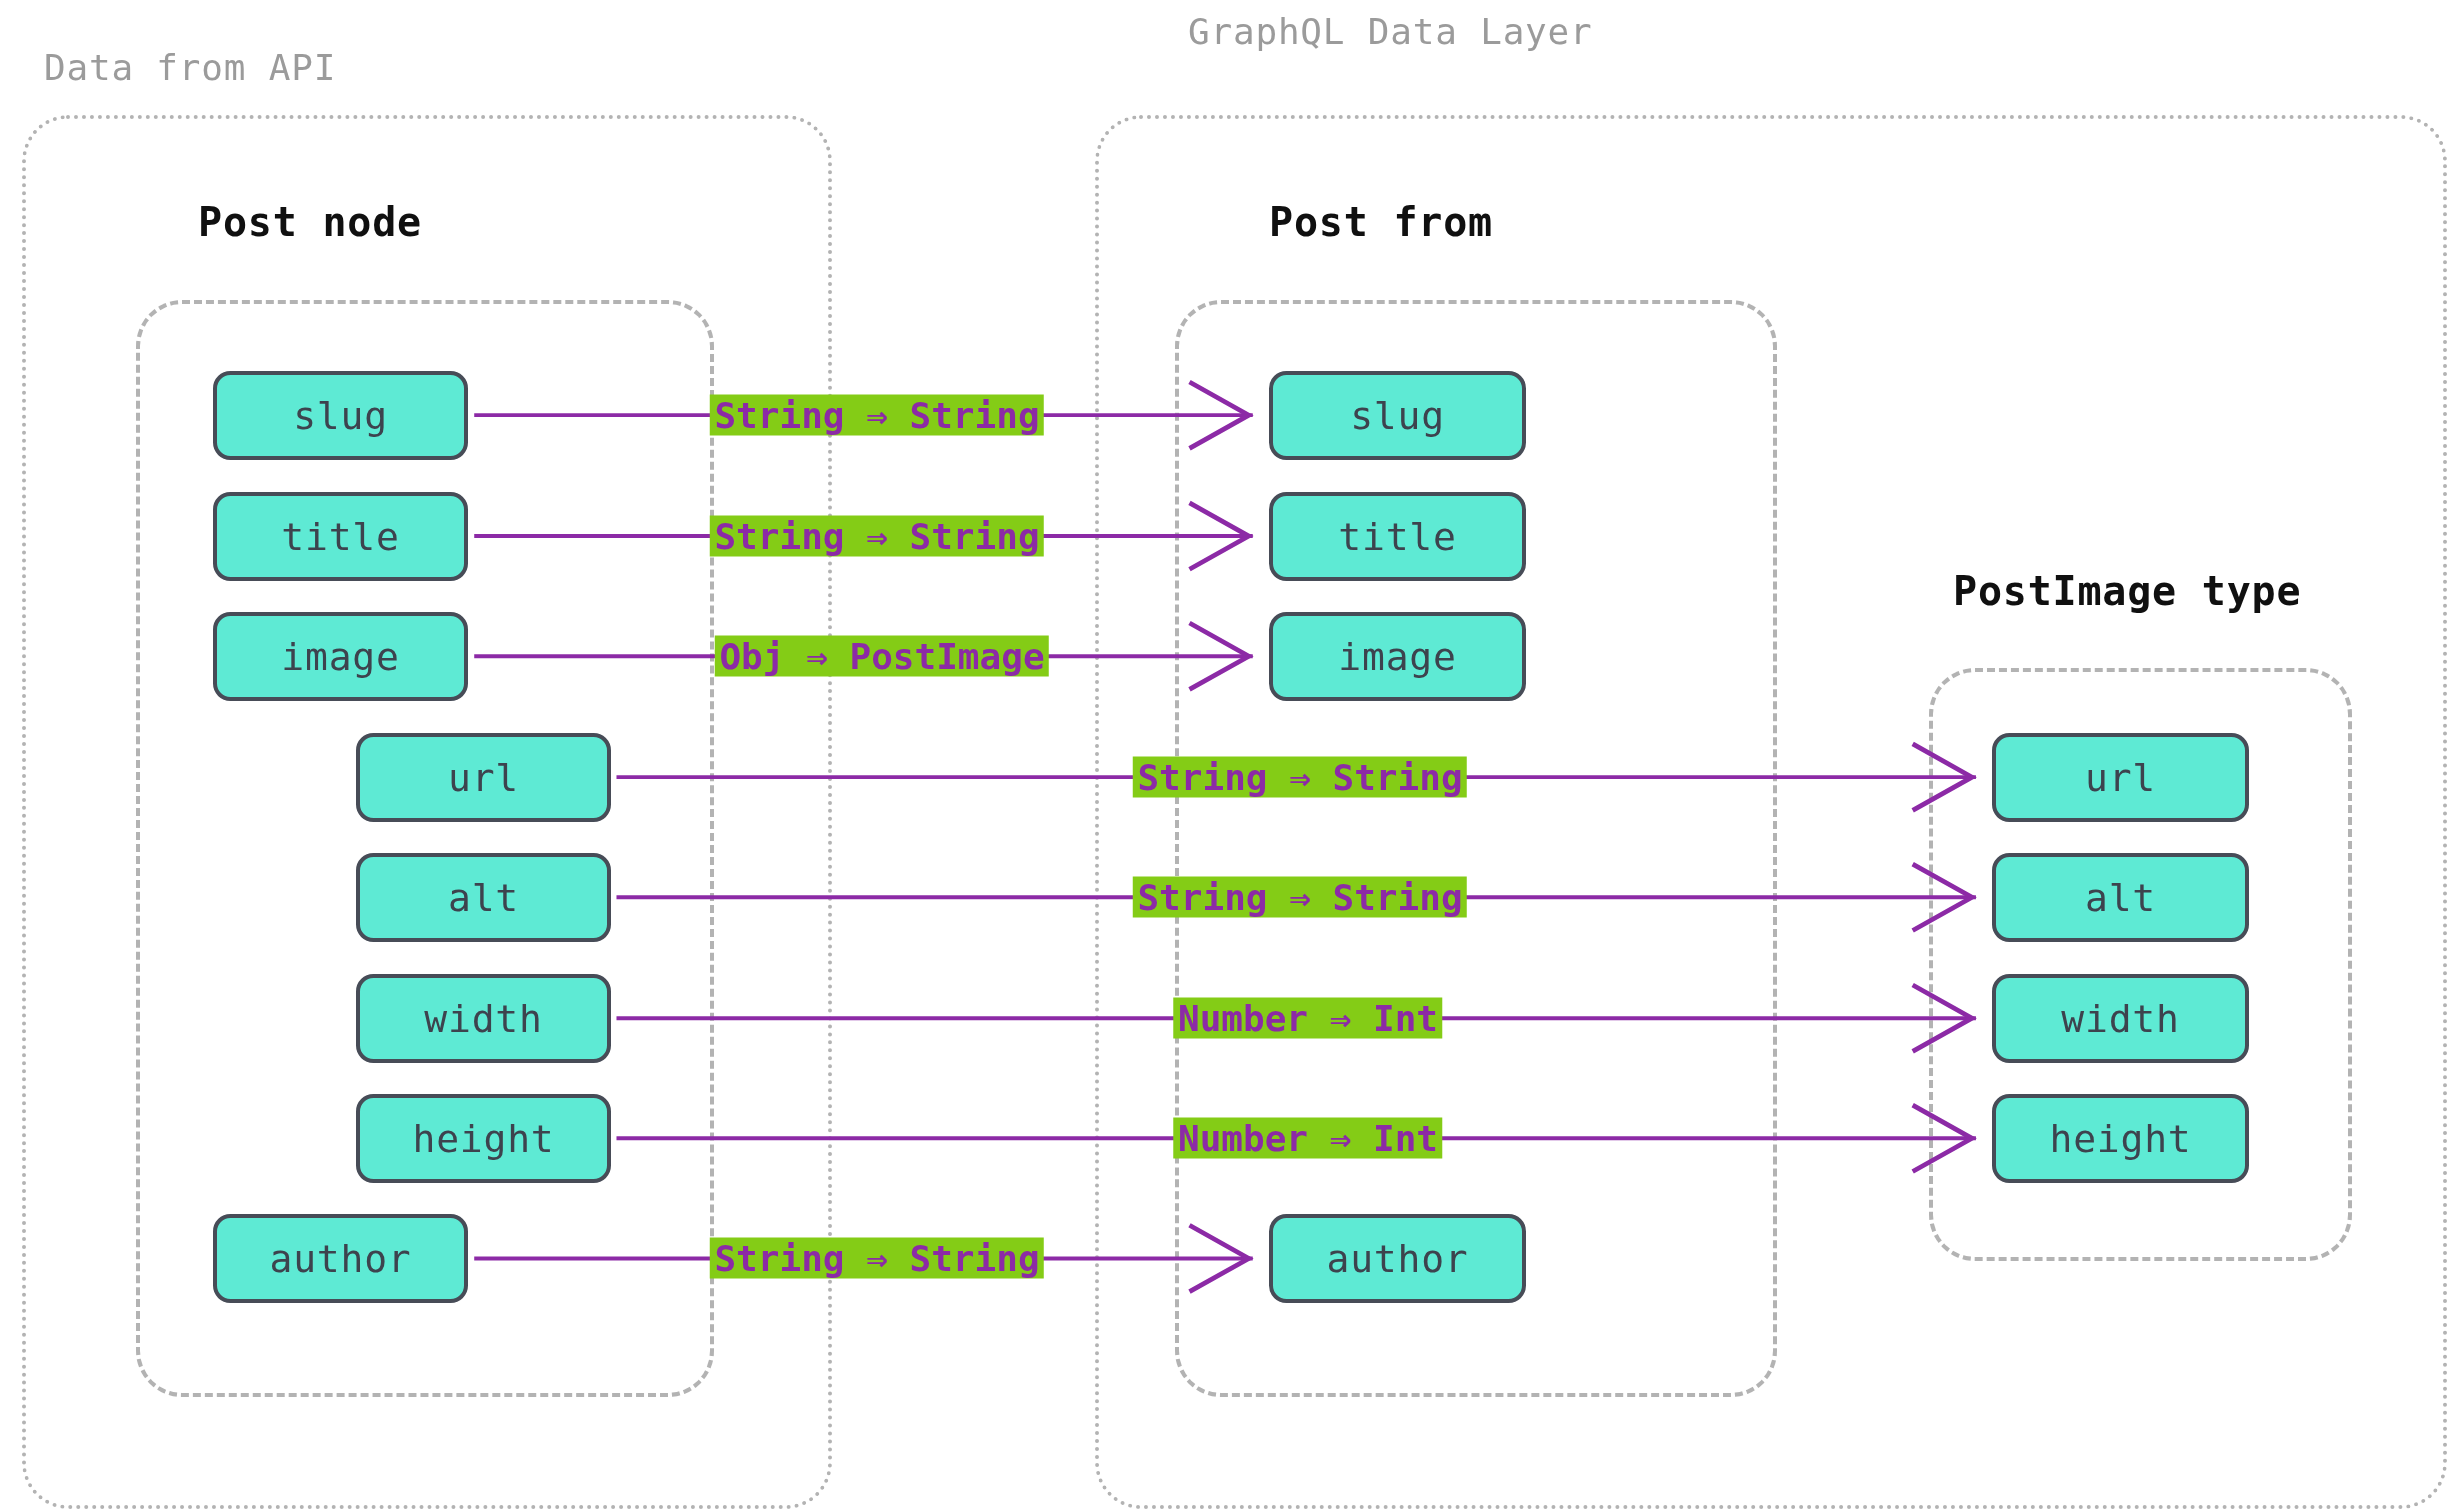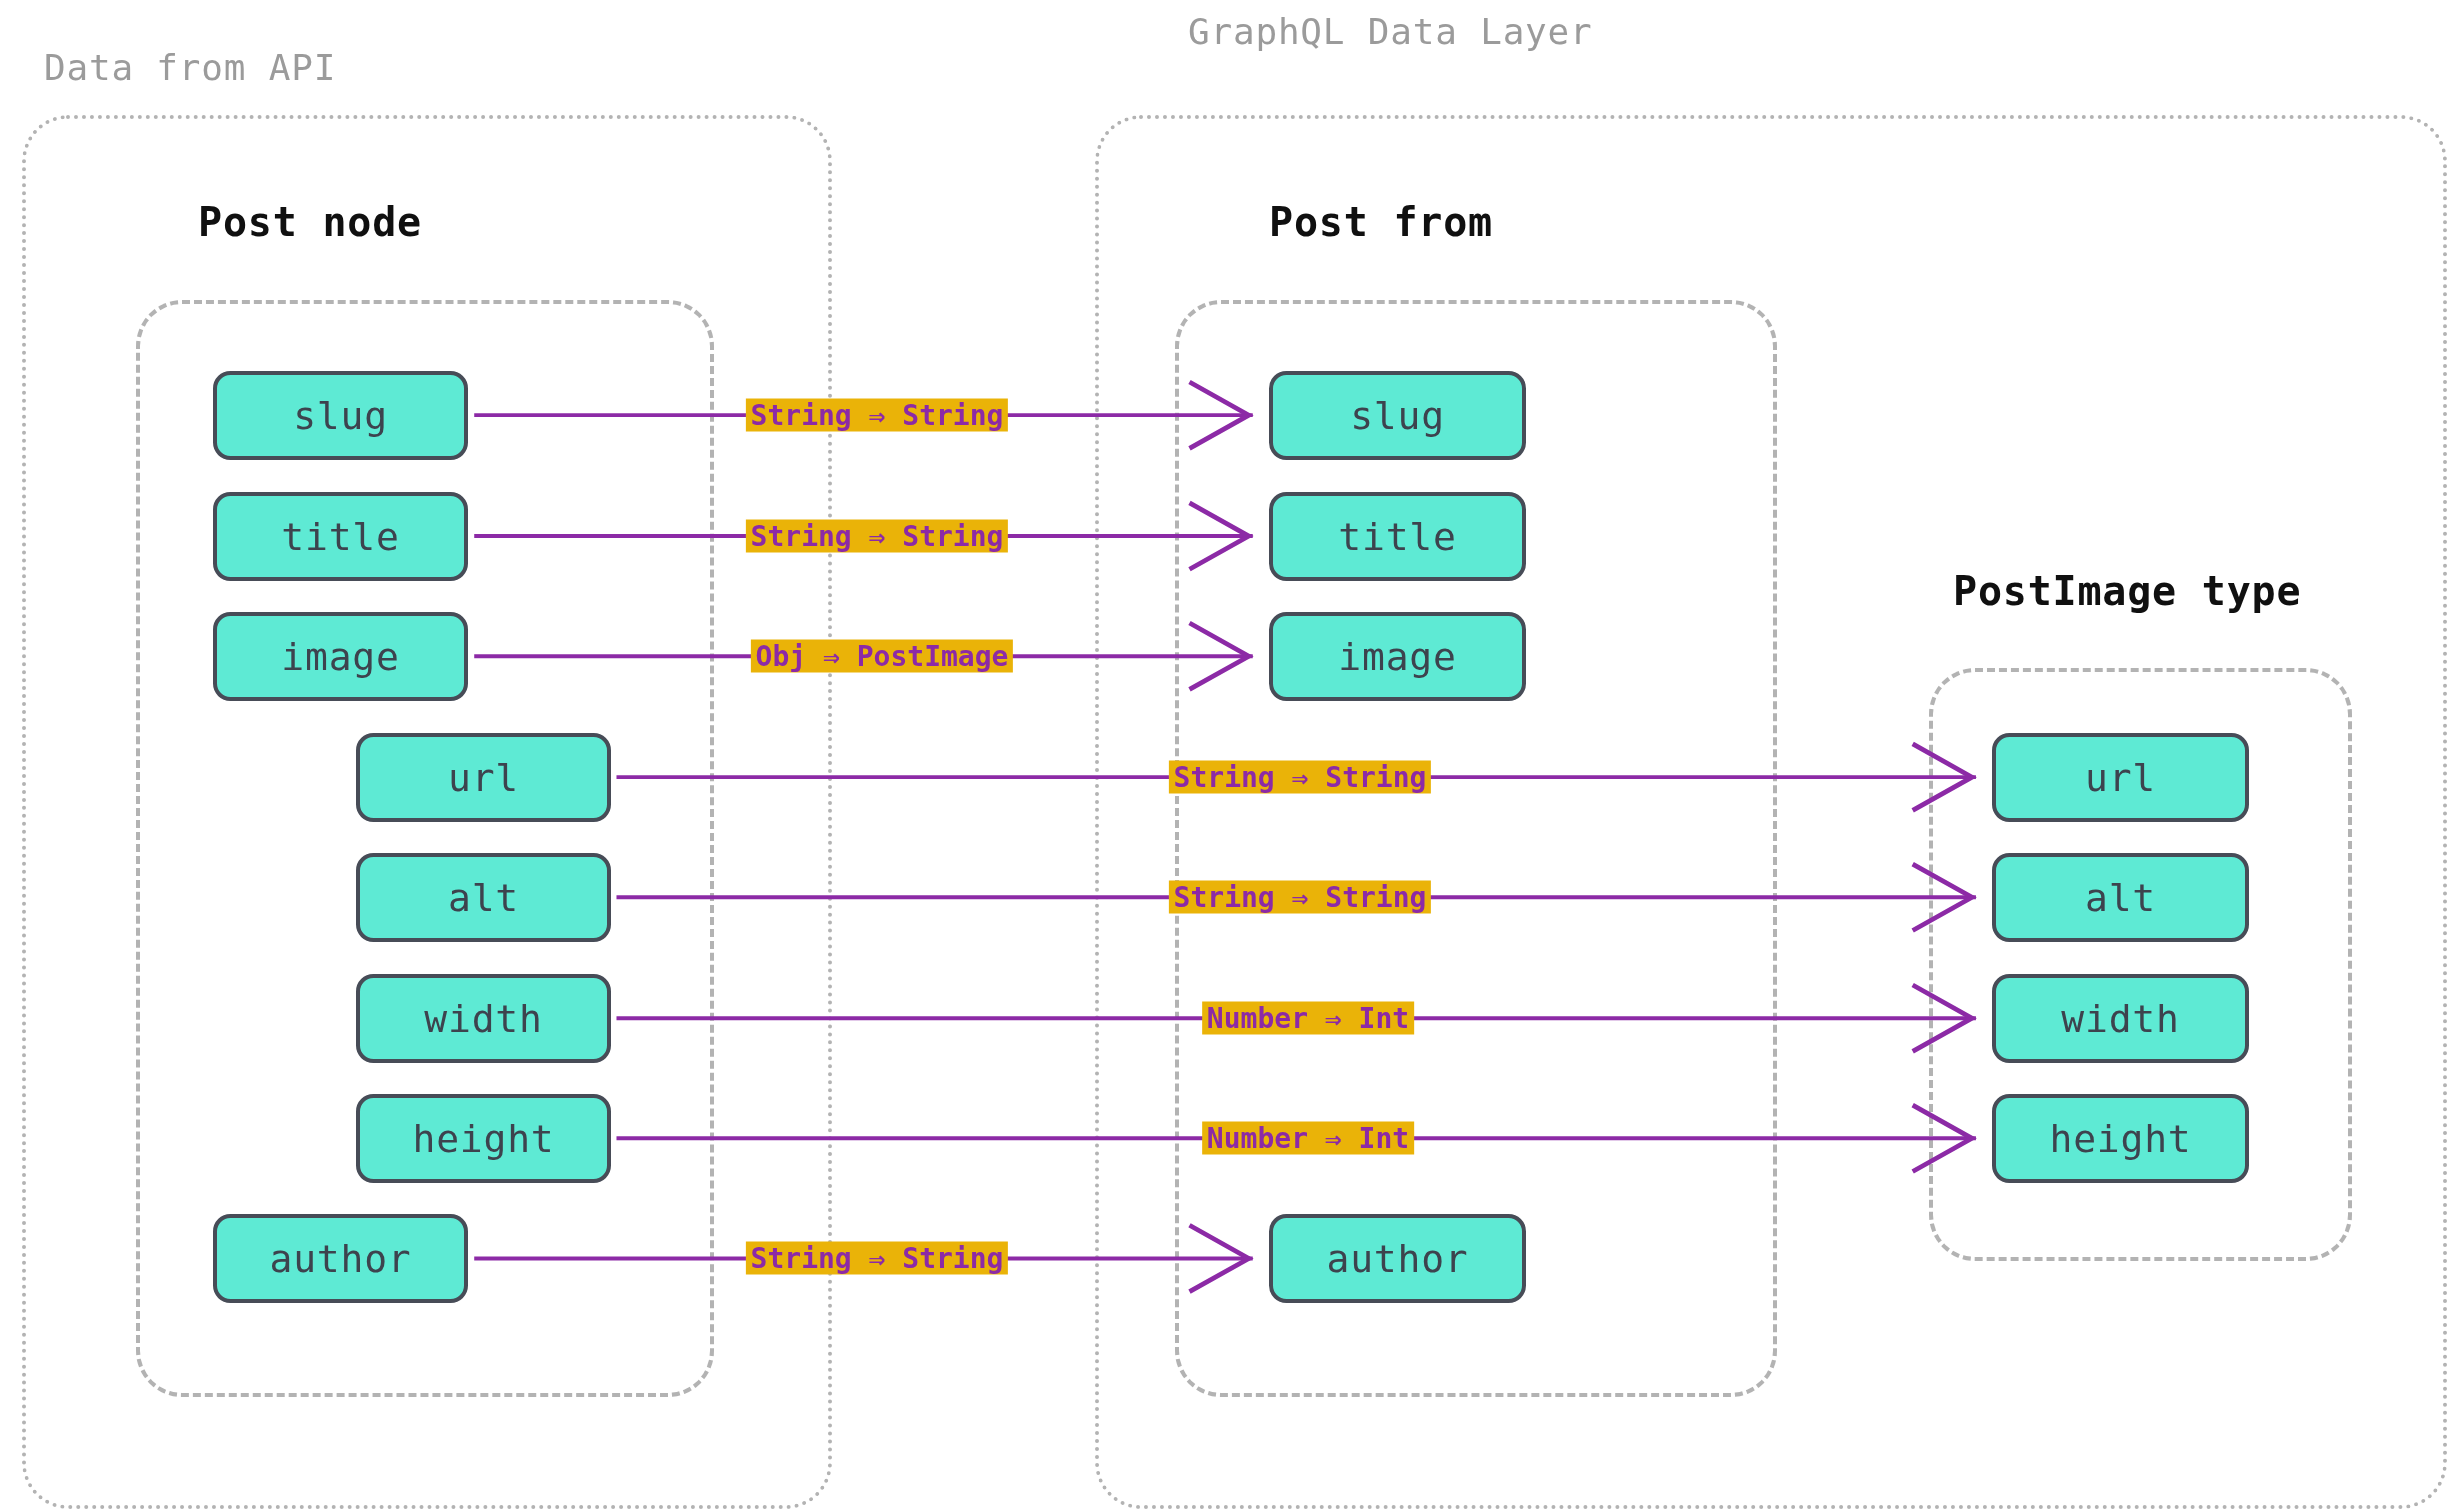--- a/index.html
+++ b/index.html
@@ -23,22 +23,22 @@
     position:absolute;border:4px dashed #b3b3b3;border-radius:46px;background:transparent;
   }
   .field{
     position:absolute;box-sizing:border-box;
     border:4px solid #474c57;border-radius:17.4px;background:#5eead4;
     display:flex;align-items:center;justify-content:center;
     color:#3d434e;font-size:38px;letter-spacing:0.8px;
     font-family:"DejaVu Sans Mono","Liberation Mono",monospace;
   }
   .edge-label{
-    position:absolute;color:#8c2aa6;font-size:28px;font-weight:700;letter-spacing:0px;
-    background:#eab308;padding:0 4.7px;white-space:nowrap;transform:translate(-50%,-50%);
+    position:absolute;color:#8c2aa6;font-size:36px;font-weight:700;letter-spacing:0px;
+    background:#84cc16;padding:0 4.7px;white-space:nowrap;transform:translate(-50%,-50%);
     font-family:"DejaVu Sans Mono","Liberation Mono",monospace;
   }
 </style>
 </head>
 <body>
 
 <div id="stage">
 
   <div class="lane-title" style="left:44px;top:11px;margin-top:36px;">Data from API</div>
   <div class="lane-title" style="left:1148px;top:11px;margin-left:40px;">GraphQL Data Layer</div>

